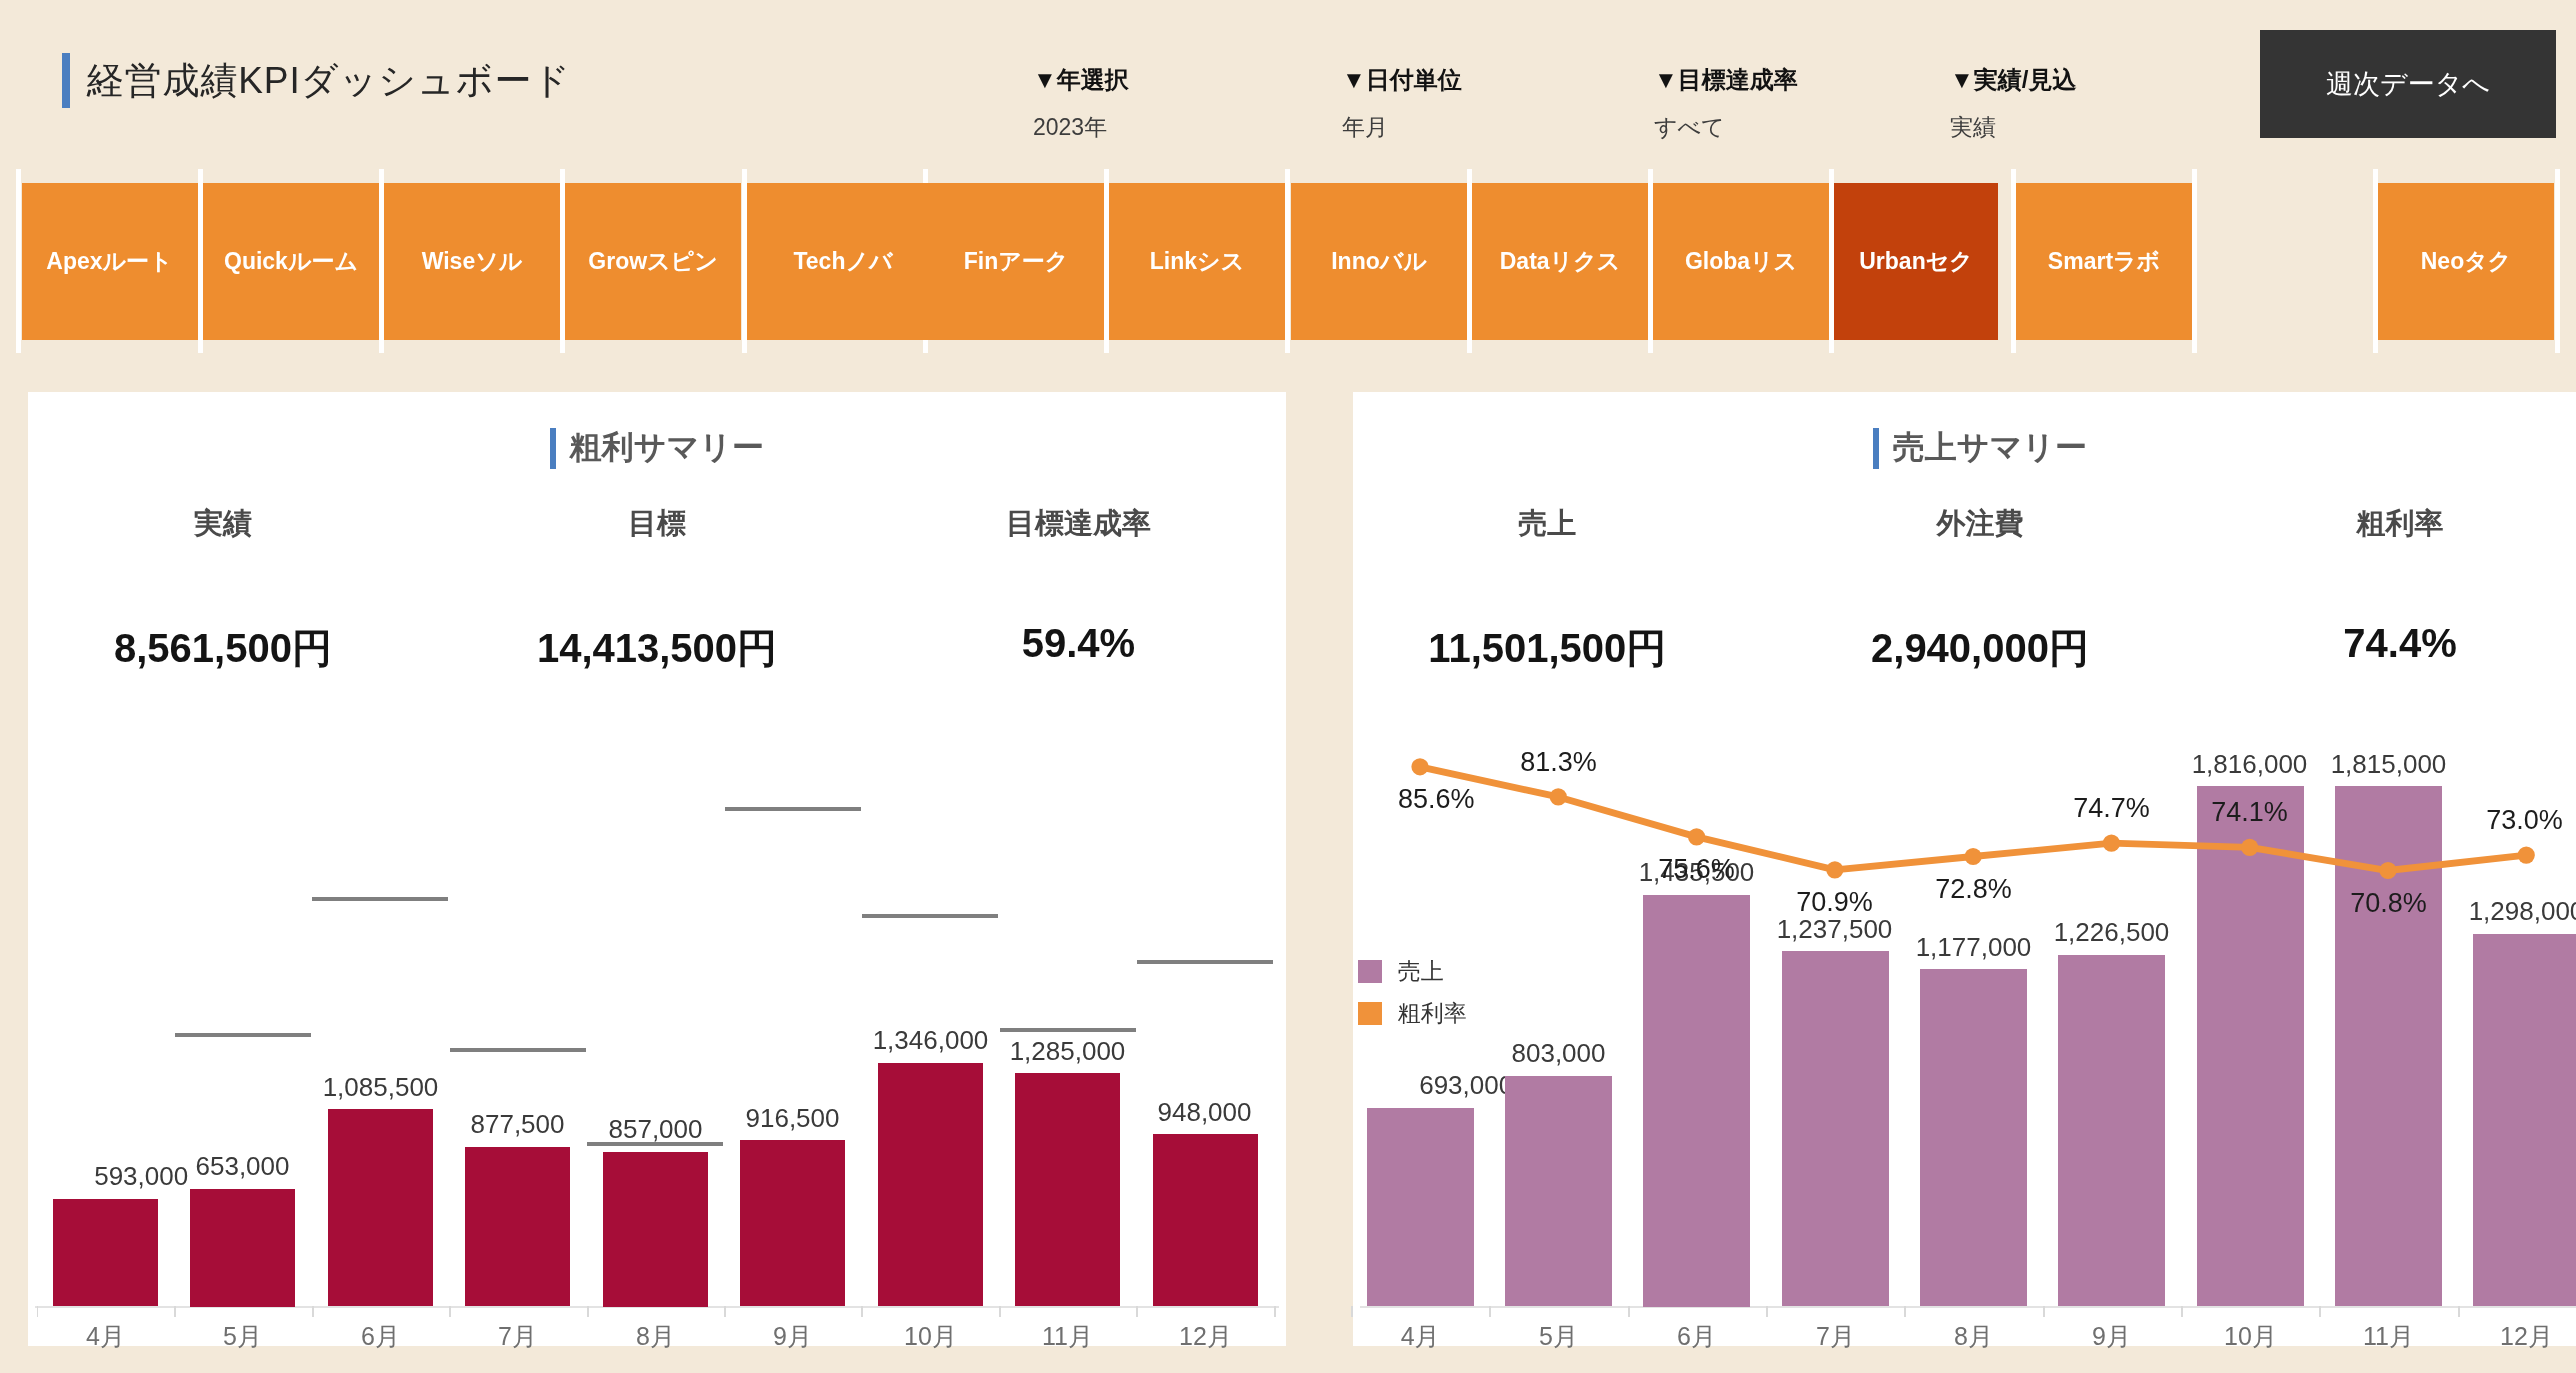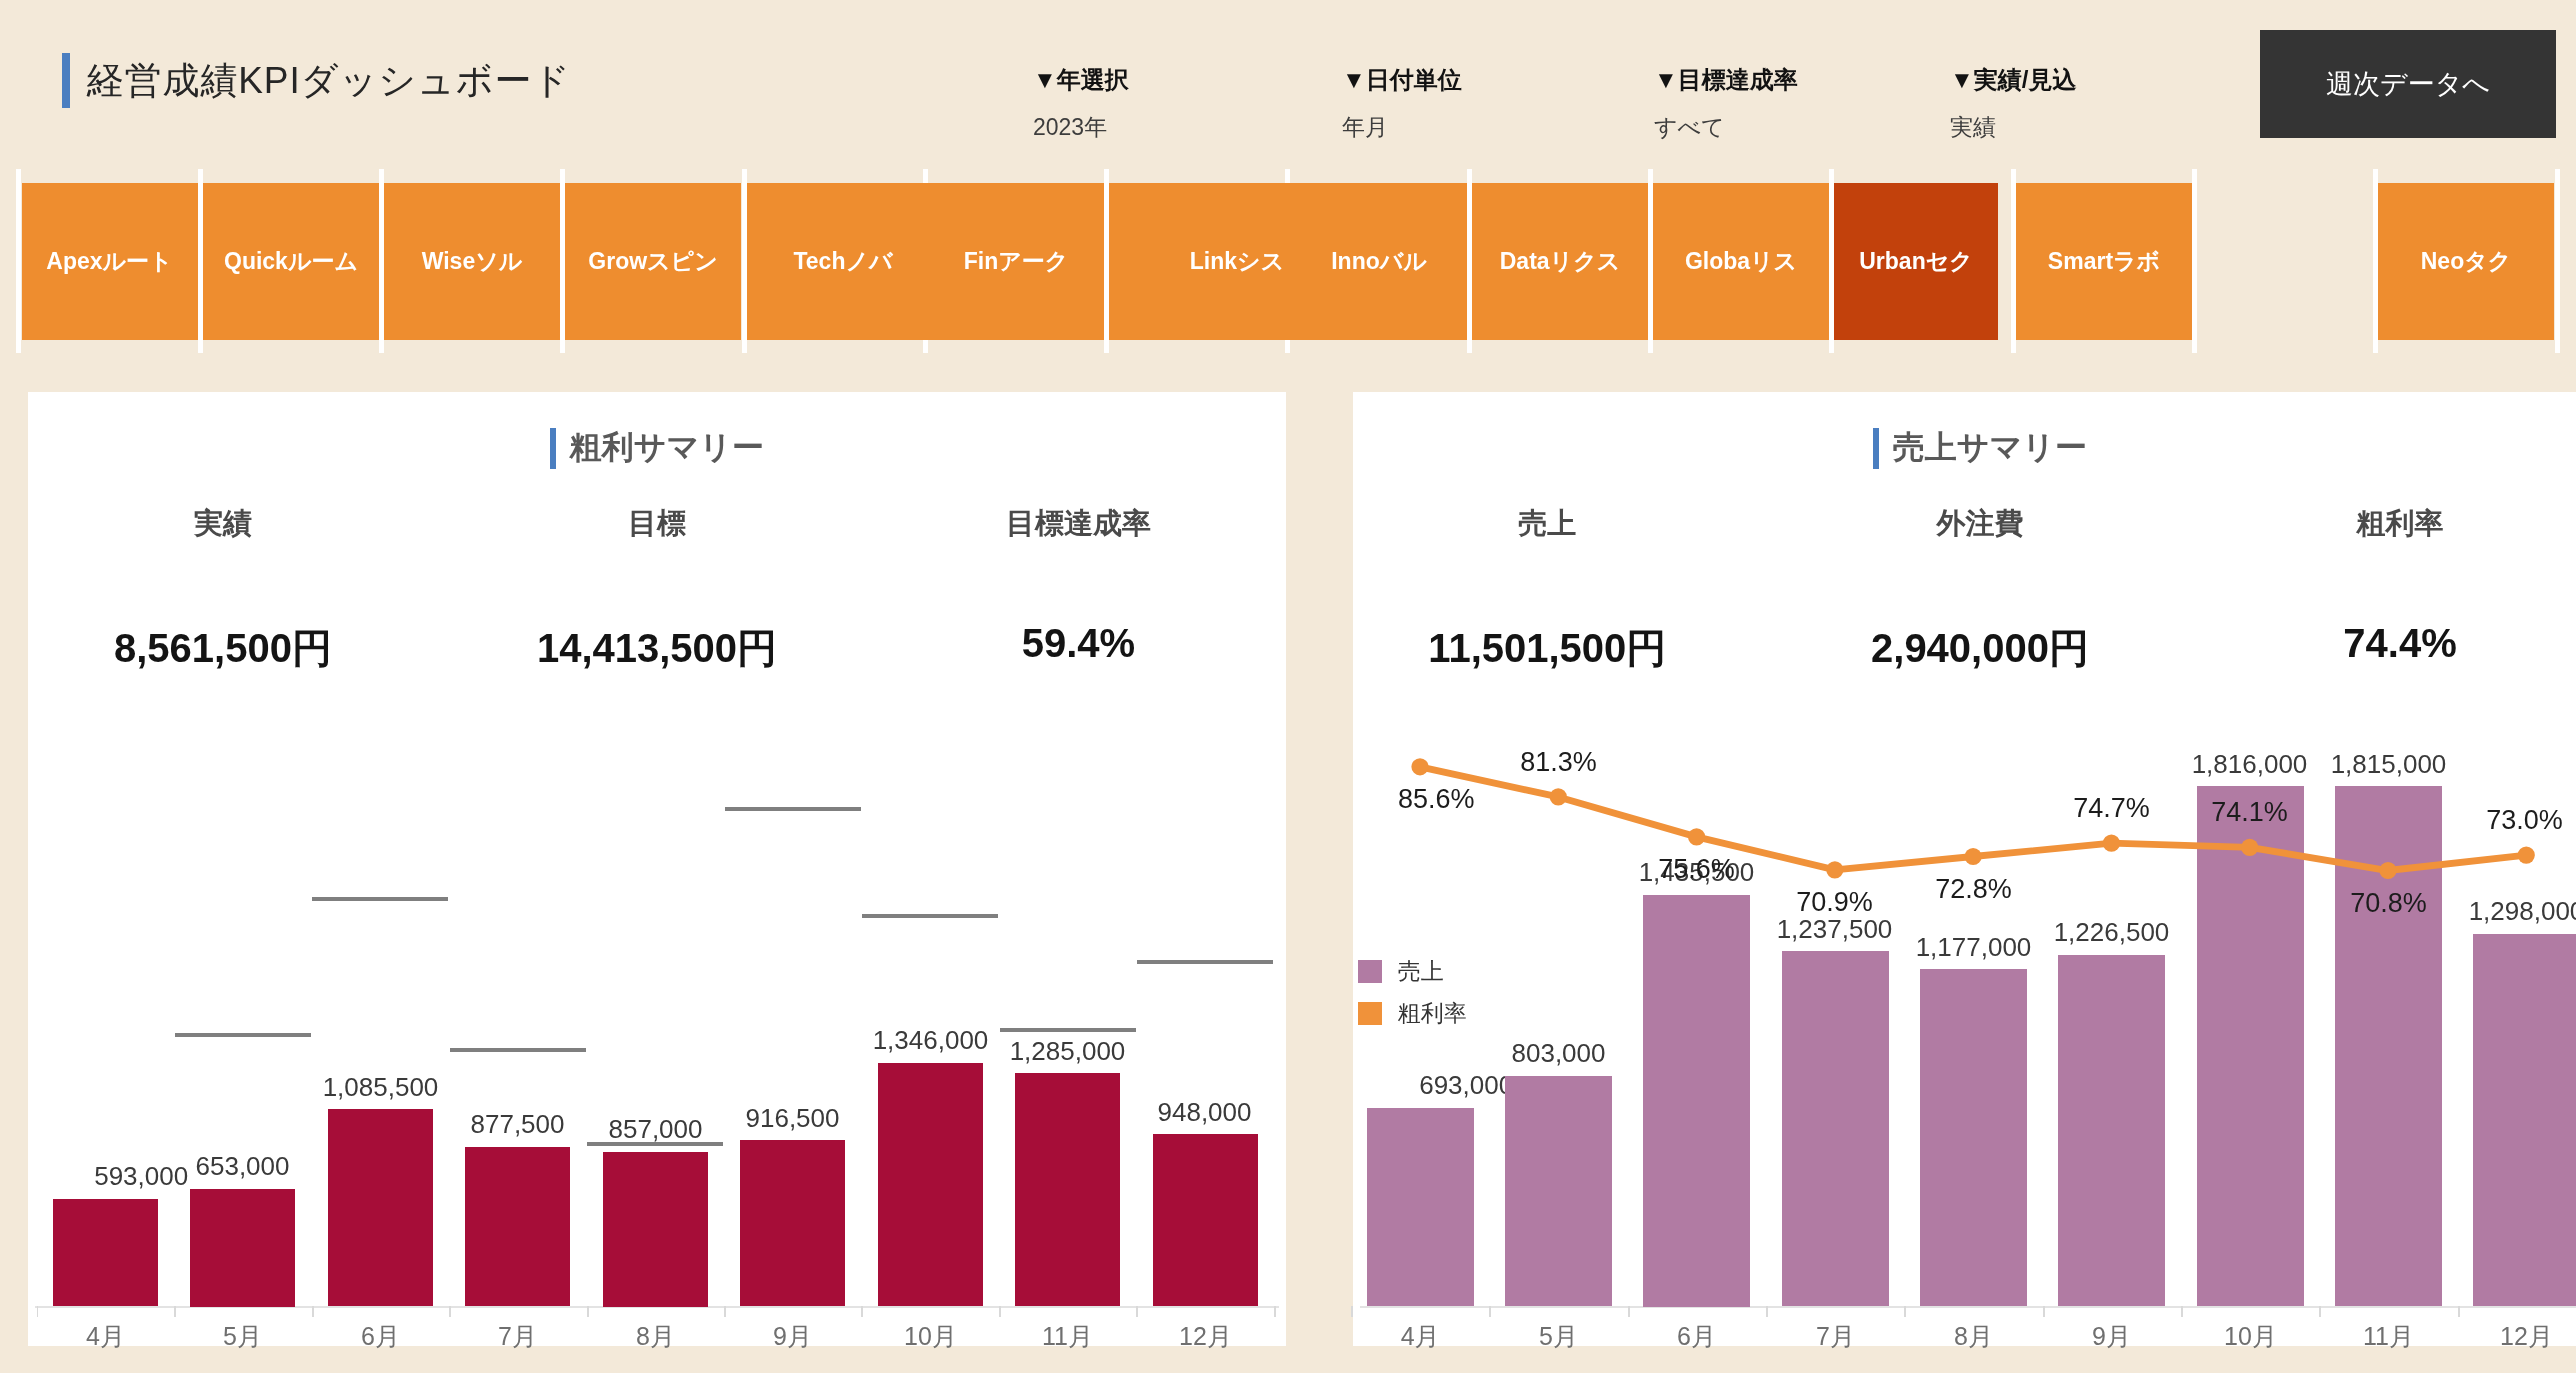--- a/index.html
+++ b/index.html
@@ -95,21 +95,21 @@
       <div class="tab-sep" style="left: 2011px;"></div>
       <div class="tab-sep" style="left: 2192px;"></div>
       <div class="tab-sep" style="left: 2373px;"></div>
       <div class="tab-sep" style="left: 2555px;"></div>
       <div class="tab" style="left: 21.5px; width: 176px; background: rgb(238, 141, 47);">Apexルート</div>
       <div class="tab" style="left: 203px; width: 176px; background: rgb(238, 141, 47);">Quickルーム</div>
       <div class="tab" style="left: 384px; width: 176px; background: rgb(238, 141, 47);">Wiseソル</div>
       <div class="tab" style="left: 565px; width: 176px; background: rgb(238, 141, 47);">Growスピン</div>
       <div class="tab" style="left: 747px; width: 192px; background: rgb(238, 141, 47);">Techノバ</div>
       <div class="tab" style="left: 928px; width: 176px; background: rgb(238, 141, 47);">Finアーク</div>
-      <div class="tab" style="left: 1109px; width: 176px; background: rgb(238, 141, 47); padding-left: 40px;">Linkシス</div>
+      <div class="tab" style="left: 1109px; width: 176px; background: rgb(238, 141, 47);">Linkシス</div>
       <div class="tab" style="left: 1291px; width: 176px; background: rgb(238, 141, 47);">Innoバル</div>
       <div class="tab" style="left: 1472px; width: 176px; background: rgb(238, 141, 47);">Dataリクス</div>
       <div class="tab" style="left: 1653px; width: 176px; background: rgb(238, 141, 47);">Globaリス</div>
       <div class="tab" style="left: 1834px; width: 164px; background: #c2410c;">Urbanセク</div>
       <div class="tab" style="left: 2016px; width: 176px; background: rgb(238, 141, 47);">Smartラボ</div>
       <div class="tab" style="left: 2378px; width: 176px; background: rgb(238, 141, 47);">Neoタク</div>
     </div>
 
   <section class="panel left">
     <div class="p-title-row">

